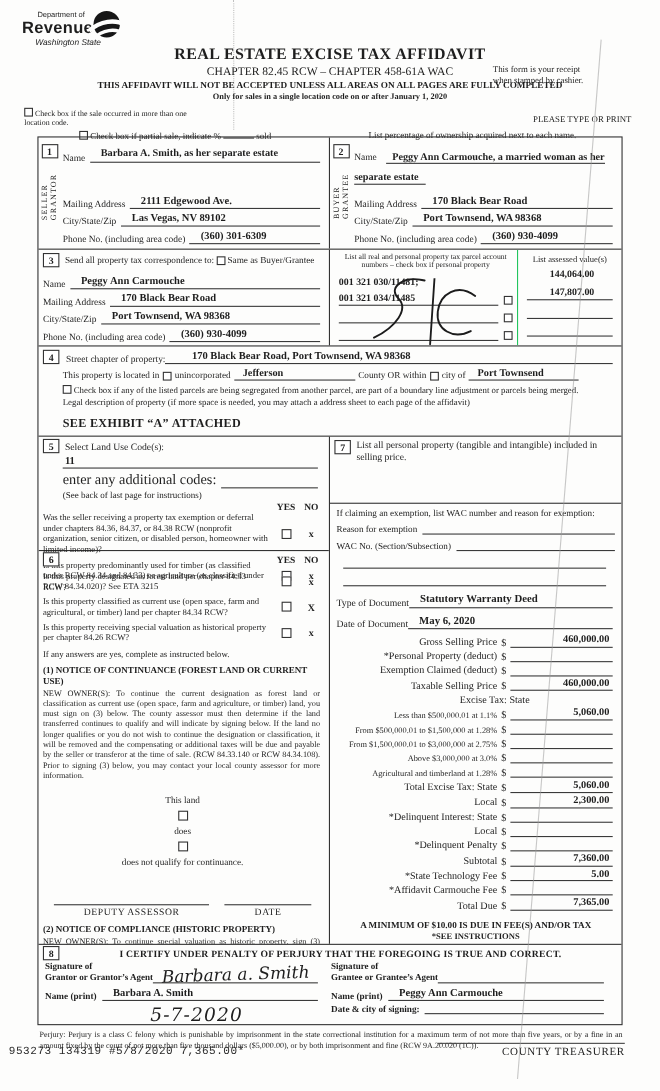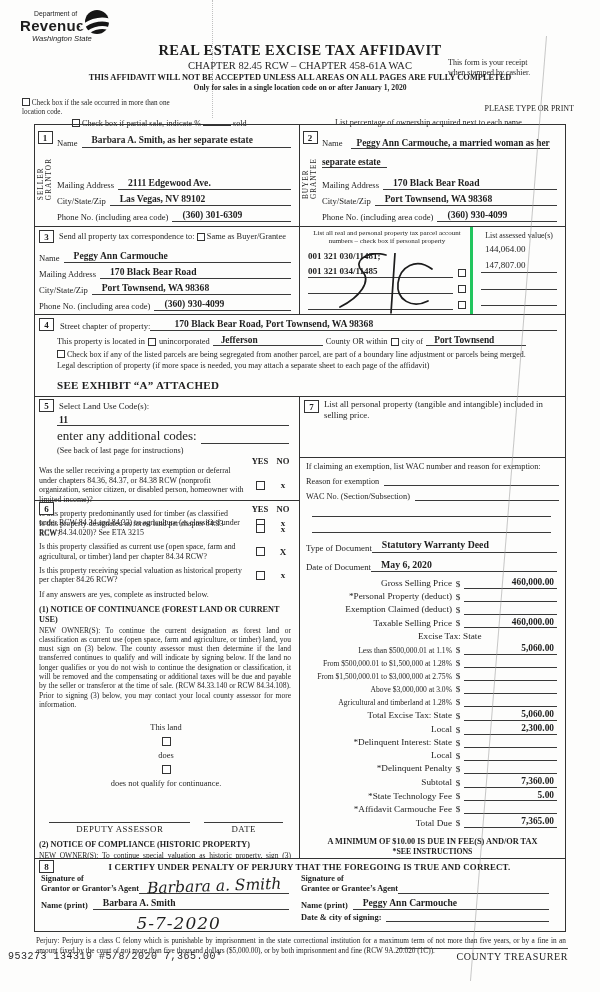--- a/index.html
+++ b/index.html
@@ -59,23 +59,23 @@
   .s3left{width:50%;border-right:1px solid #333;padding:2px 8px 2px 4px;overflow:hidden;}
   .s3head{display:flex;align-items:center;font-size:8.4px;margin-top:1px;}
   .s3head .nbox{margin-right:5px;}
   .parcelwrap{width:50%;display:flex;overflow:hidden;position:relative;}
   .parcol{width:170px;flex:none;padding:2px 4px 2px 8px;position:relative;}
   .parhead{font-size:7px;line-height:1.2;text-align:center;}
   .parrow{display:flex;align-items:flex-end;margin-top:3px;height:13px;}
   .parnum{flex:1;font-weight:bold;font-size:9px;line-height:1.1;}
   .parrow.lined .parnum{border-bottom:1px solid #3a3a3a;}
   .parrow .cb{margin-left:5px;margin-bottom:1px;}
-  .assesscol{flex:1;border-left:3px solid #22c55e;padding:2px 8px;}
+  .assesscol{flex:1;border-left:1px solid #22c55e;padding:2px 8px;}
   .assesshead{font-size:7.8px;text-align:center;margin-top:2px;}
-  .assrow{font-weight:normal;font-size:9px;margin-top:3.5px;height:13px;line-height:1.2;padding-left:4px;}
+  .assrow{font-weight:bold;font-size:9px;margin-top:3.5px;height:13px;line-height:1.2;padding-left:4px;text-align:center;}
   .assrow.lined{border-bottom:1px solid #3a3a3a;}
   .sicmark{position:absolute;left:28px;top:26px;z-index:3;}
   
   .s4{height:82px;border-bottom:1px solid #333;padding:3px 8px 0 4px;font-size:8.4px;overflow:hidden;}
   .s4line1{display:flex;align-items:flex-end;}
   .s4line1 .nbox{margin-right:6px;}
   .s4line2{margin-top:4px;display:flex;align-items:flex-end;padding-left:18px;}
   .s4line2 .gap{margin:0 3px;}
   .uw{border-bottom:1px solid #3a3a3a;font-weight:bold;font-size:9.4px;padding-left:8px;}
   .s4small{margin-top:4px;padding-left:18px;font-size:8px;}
@@ -317,21 +317,21 @@
         <span>County OR  within</span>
         <span class="cb gap"></span>
         <span>city of</span>
         <span class="uw gap" style="width:100px;">Port Townsend</span>
       </div>
       <div class="s4small">
         <span class="cb"></span>
         <span>Check box if any of the listed parcels are being segregated from another parcel, are part of a boundary line adjustment or parcels being merged.</span>
       </div>
       <div class="s4small" style="padding-left:18px;margin-top:2px;">
-        <span>Legal description of property (if more space is needed, you may attach a separate sheet to each page of the affidavit)</span>
+        <span>Legal description of property (if more space is needed, you may attach a address sheet to each page of the affidavit)</span>
       </div>
       <div class="exhibit">SEE EXHIBIT “A” ATTACHED</div>
     </div>
 
     <div class="row567">
 
       <div class="col56">
         <div class="s5">
           <div class="s5head">
             <span class="nbox">5</span>

